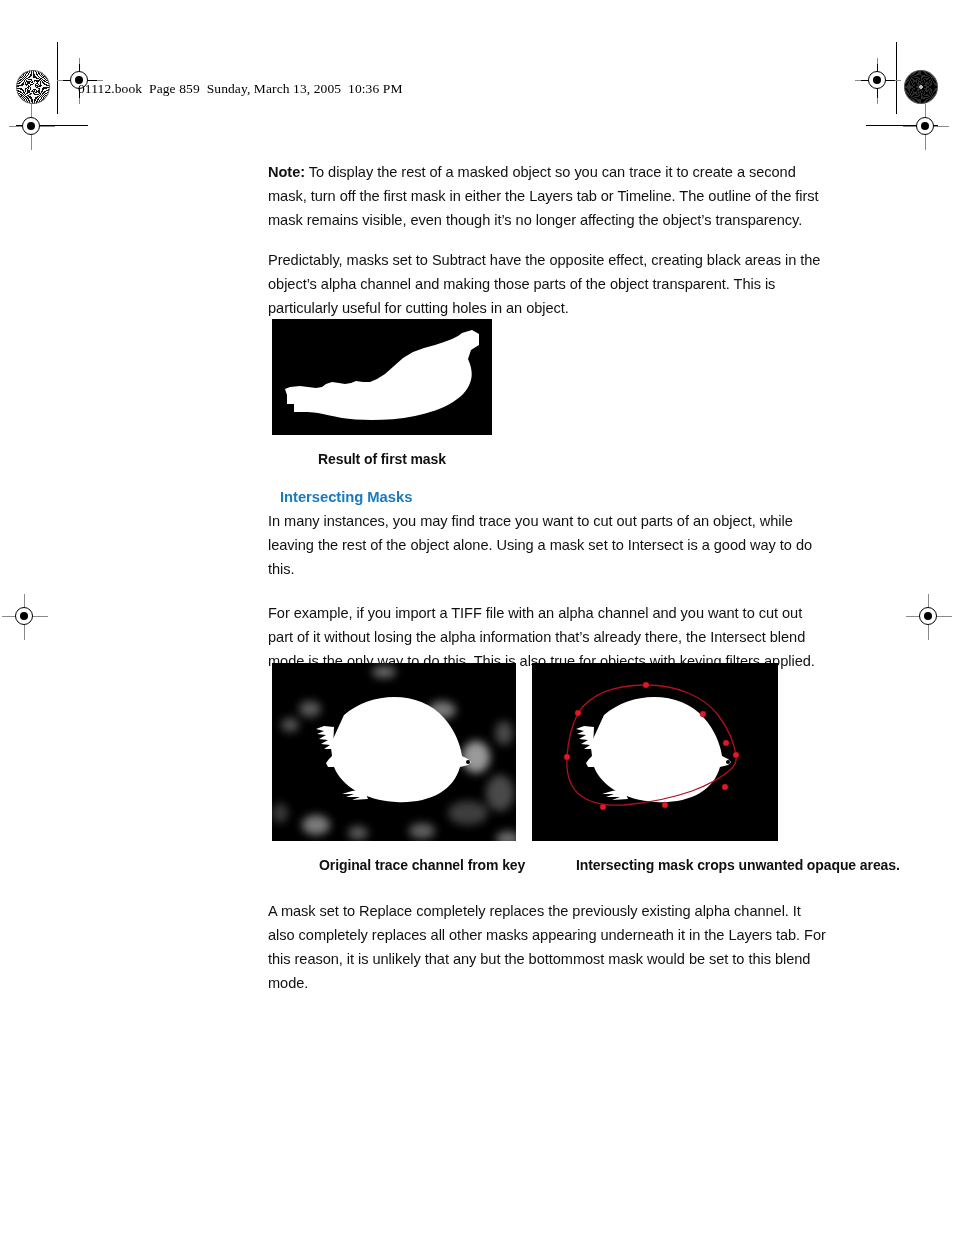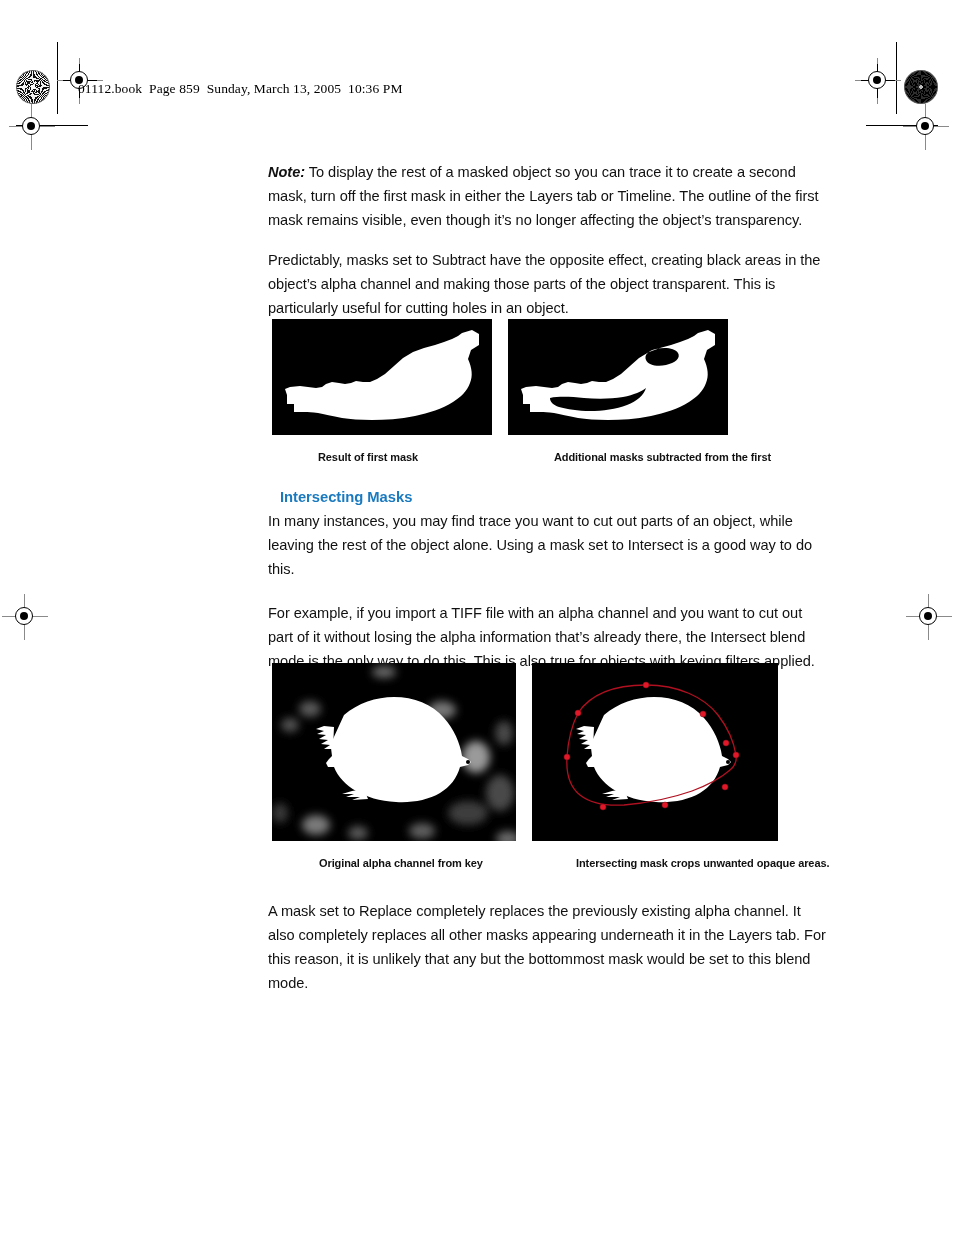--- a/index.html
+++ b/index.html
@@ -99,41 +99,41 @@
   
   .content { position: absolute; left: 268px; top: 160px; width: 558px; }
 
   p.body {
     margin: 0 0 16px 0;
     font-size: 14.6px;
     line-height: 24px;
     color: #111;
     letter-spacing: -0.05px;
   }
-  p.body .lead { font-style: italic; font-weight: bold; }
+  p.body .lead { font-weight: bold; }
 
   h2.section {
     margin: 0 0 1px 12px;
     font-size: 14.8px;
     font-weight: bold;
     color: #1a7ac0;
     line-height: 22px;
     letter-spacing: -0.05px;
   }
 
   .figrow { position: absolute; }
   .fig { position: absolute; }
   .fig .frame {
     position: absolute; left: 0; top: 0;
     background: #000;
     overflow: hidden;
   }
   .caption {
     position: absolute;
-    font-size: 11px;
+    font-size: 14px;
     font-weight: bold;
     color: #111;
     letter-spacing: -0.1px;
     white-space: nowrap;
     padding-left: 44px;
   }
 
   
   .footer { position: absolute; left: 268px; top: 1072px; }
   .footer .chap {
@@ -275,46 +275,20 @@
             L54,65 L60,63 L67,64 L73,65 L79,64 L84,62
             L91,63 L98,63 L105,60 L113,55 L122,47
             L131,39 L141,33 L152,29 L163,26 L172,23
             L180,20 L186,17 Z"></path>
           <path fill="#ffffff" d="M191,24 L198,21 L200,28 L194,33 Z"></path>
         </svg>
       </div>
       <div class="caption" style="left:2px; top:132px;">Result of first mask</div>
     </div>
 
-    <div class="fig" style="left:236px; top:0px; width:220px; height:116px;">
-      <div class="frame" style="width:220px; height:116px;">
-        <svg viewBox="0 0 220 116" width="220" height="116">
-          <rect x="0" y="0" width="220" height="116" fill="#000000"></rect>
-          <path fill="#ffffff" fill-rule="evenodd" d="
-            M190,14 L200,11 L207,15 L207,26 L199,31 L196,40
-            C200,49 201,57 198,64 C195,72 189,78 181,83
-            C170,90 157,94 143,97 C128,100 113,101 100,101
-            C88,101 78,100 70,99 C60,97 52,95 46,94
-            C40,93 36,93 33,93 L22,93 L22,85 L15,85 L15,76
-            L13,70 L18,68 L28,67 L36,68 L44,69 L50,68
-            L54,65 L60,63 L67,64 L73,65 L79,64 L84,62
-            L91,63 L98,63 L105,60 L113,55 L122,47
-            L131,39 L141,33 L152,29 L163,26 L172,23
-            L180,20 L186,17 Z
-            M148,30 C157,28 167,29 170,34 C173,39 167,44 158,46
-            C149,48 140,46 138,41 C136,36 140,32 148,30 Z
-            M42,79 C52,77 64,78 76,79 C89,80 103,80 115,78
-            C126,76 134,72 138,69 C136,76 129,82 119,86
-            C108,90 95,92 82,92 C70,92 59,90 51,88
-            C45,86 42,83 42,79 Z"></path>
-          <path fill="#ffffff" d="M191,24 L198,21 L200,28 L194,33 Z"></path>
-        </svg>
-      </div>
-      <div class="caption" style="left:2px; top:132px;">Additional masks subtracted from the first</div>
-    </div>
   </div>
 
   <div class="content" style="top:486px;">
     <h2 class="section">Intersecting Masks</h2>
     <p class="body" style="margin-bottom:20px;">In many instances, you may find trace you want to cut out parts of an object, while leaving the rest of the object alone. Using a mask set to Intersect is a good way to do this.</p>
     <p class="body" style="margin-bottom:12px;">For example, if you import a TIFF file with an alpha channel and you want to cut out part of it without losing the alpha information that’s already there, the Intersect blend mode is the only way to do this. This is also true for objects with keying filters applied.</p>
   </div>
 
   <div class="figrow" style="left:272px; top:663px; width:506px; height:220px;">
 
@@ -351,21 +325,21 @@
             L60,93 L59,85 L61,76 Z"></path>
           <path fill="#ffffff" d="
             M62,64 L52,63 L44,66 L52,68 L45,71 L54,72 L47,76
             L56,77 L49,81 L58,82 L52,86 L61,86 Z"></path>
           <path fill="#ffffff" d="
             M92,126 L80,128 L70,131 L82,131 L74,134 L88,134
             L80,137 L96,136 Z"></path>
           <circle cx="196" cy="99" r="2" fill="#000"></circle>
         </svg>
       </div>
-      <div class="caption" style="left:3px; top:194px;">Original alpha channel from key</div>
+      <div class="caption" style="left:3px; top:194px;">Original trace channel from key</div>
     </div>
 
     <div class="fig" style="left:260px; top:0px; width:246px; height:178px;">
       <div class="frame" style="width:246px; height:178px;">
         <svg viewBox="0 0 246 178" width="246" height="178">
           <rect x="0" y="0" width="246" height="178" fill="#000000"></rect>
           <path fill="#ffffff" d="
             M72,52 C86,40 104,34 122,34 C142,34 160,41 172,55
             C182,66 188,80 190,93 L196,96 L199,99 L196,102
             L188,104 C185,115 178,124 168,130

